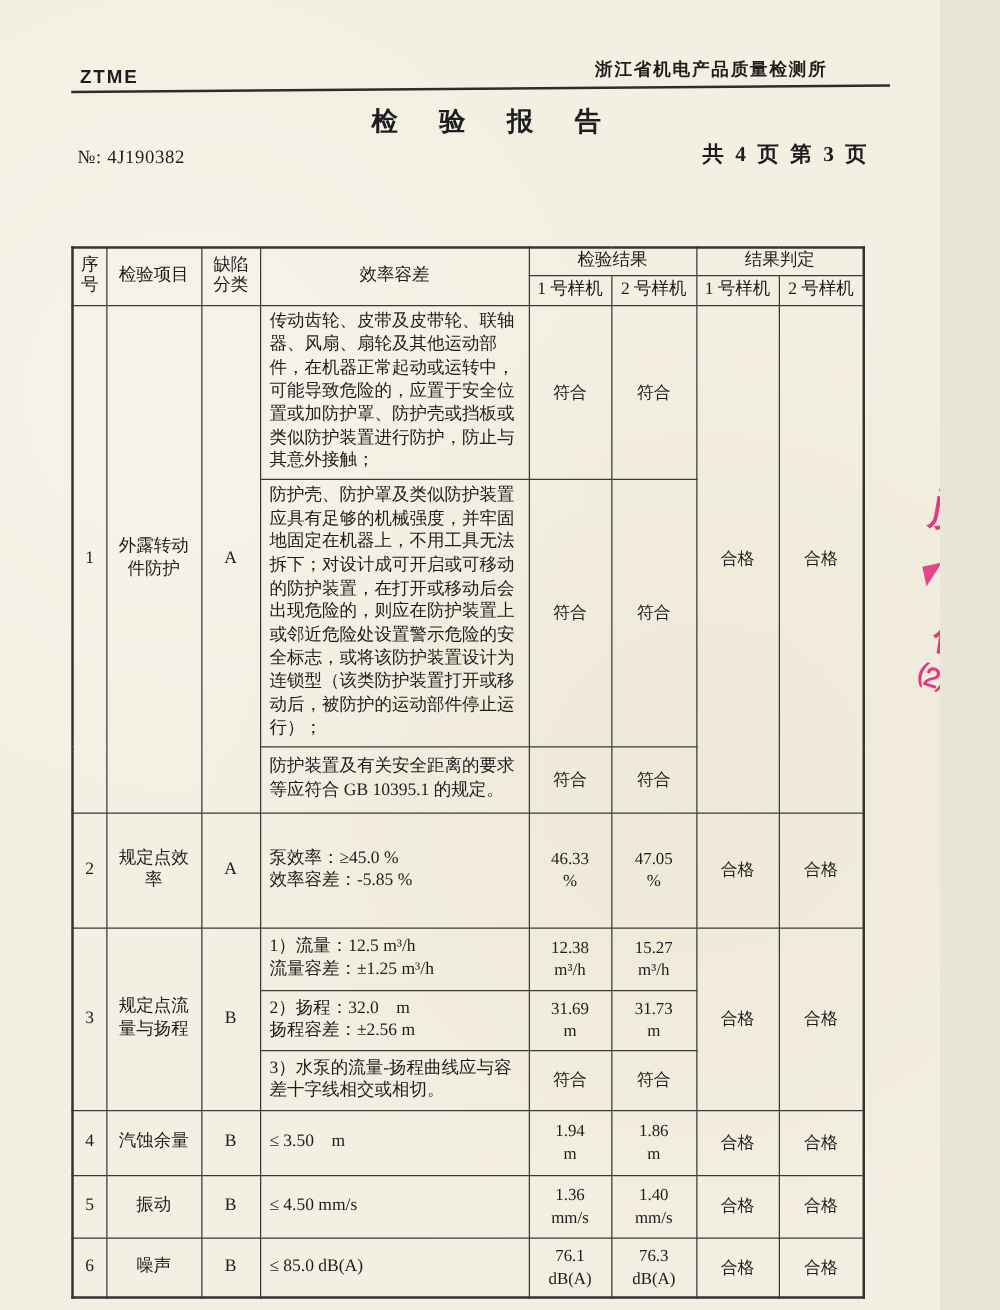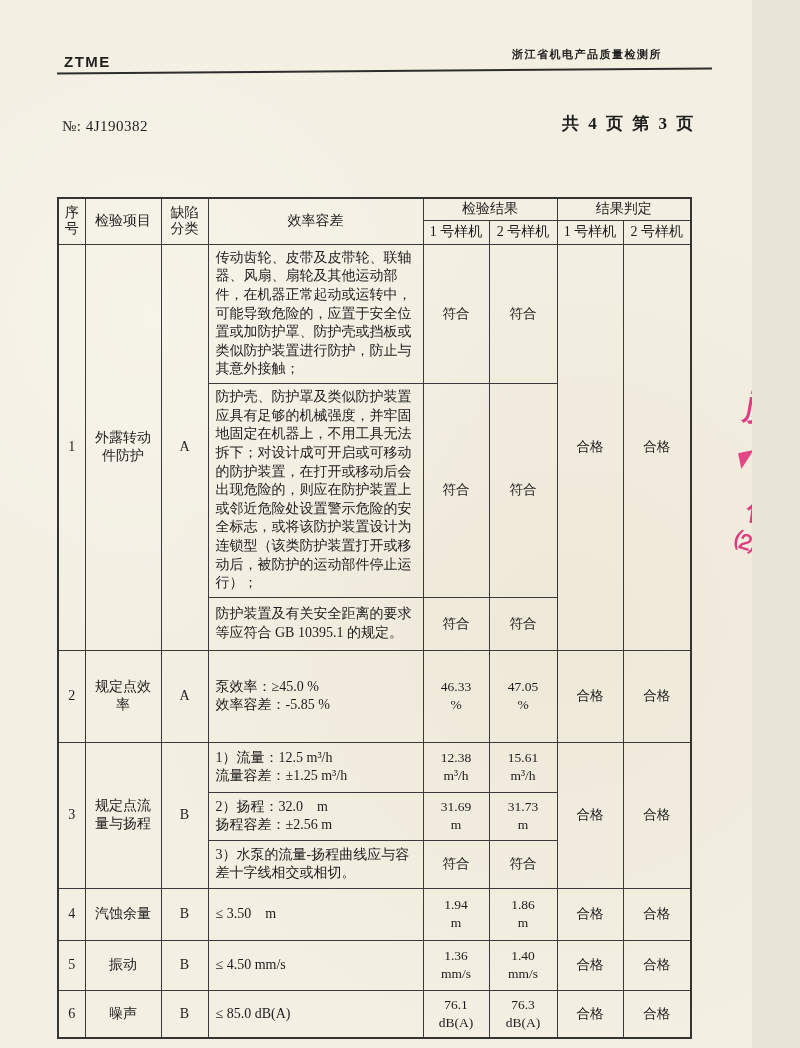--- a/index.html
+++ b/index.html
@@ -15,21 +15,21 @@
     color:#1e1e1e;
     overflow:hidden;
   }
   .brand{
     position:absolute;left:64px;top:53px;
     font-family:"Liberation Sans","DejaVu Sans",sans-serif;
     font-weight:bold;font-size:15px;letter-spacing:1.5px;
   }
   .org{
     position:absolute;right:90px;top:47px;
-    font-size:11px;font-weight:bold;letter-spacing:1.5px;
+    font-size:14px;font-weight:bold;letter-spacing:1.5px;
   }
   .rule{
     position:absolute;left:57px;top:70px;width:655px;height:2px;
     background:#2d2d2d;transform:rotate(-0.45deg);
   }
   .doc-title{
     position:absolute;left:0;top:83px;width:792px;
     text-align:center;font-size:21px;font-weight:bold;letter-spacing:14px;
   }
   .report-no{
@@ -74,20 +74,21 @@
 </style>
 </head>
 <body>
 
 <div class="page">
 
   <span class="brand">ZTME</span>
   <span class="org">浙江省机电产品质量检测所</span>
   <div class="rule"></div>
 
+  <div class="doc-title">检 验 报 告</div>
   <div class="report-no">№: 4J190382</div>
   <div class="pagination">共 4 页  第 3 页</div>
 
 
   <table class="results">
     <colgroup>
       <col style="width:27px">
         <col style="width:76px">
         <col style="width:47px">
         <col style="width:215px">
@@ -155,21 +156,21 @@
 
       <tr style="height:50px">
         <td rowspan="3">3</td>
         <td rowspan="3" class="pre">规定点流
 量与扬程</td>
         <td rowspan="3">B</td>
         <td class="req pre">1）流量：12.5 m³/h
 流量容差：±1.25 m³/h</td>
         <td class="val pre">12.38
 m³/h</td>
-        <td class="val pre">15.61
+        <td class="val pre">15.27
 m³/h</td>
         <td rowspan="3" class="val">合格</td>
         <td rowspan="3" class="val">合格</td>
       </tr>
       <tr style="height:48px">
         <td class="req pre">2）扬程：32.0　m
 扬程容差：±2.56 m</td>
         <td class="val pre">31.69
 m</td>
         <td class="val pre">31.73

